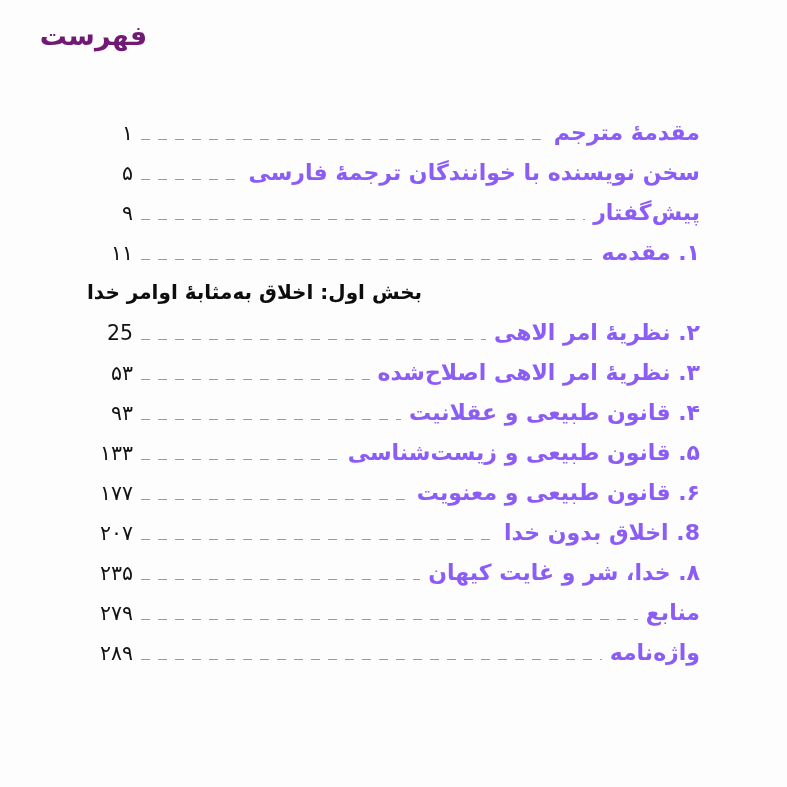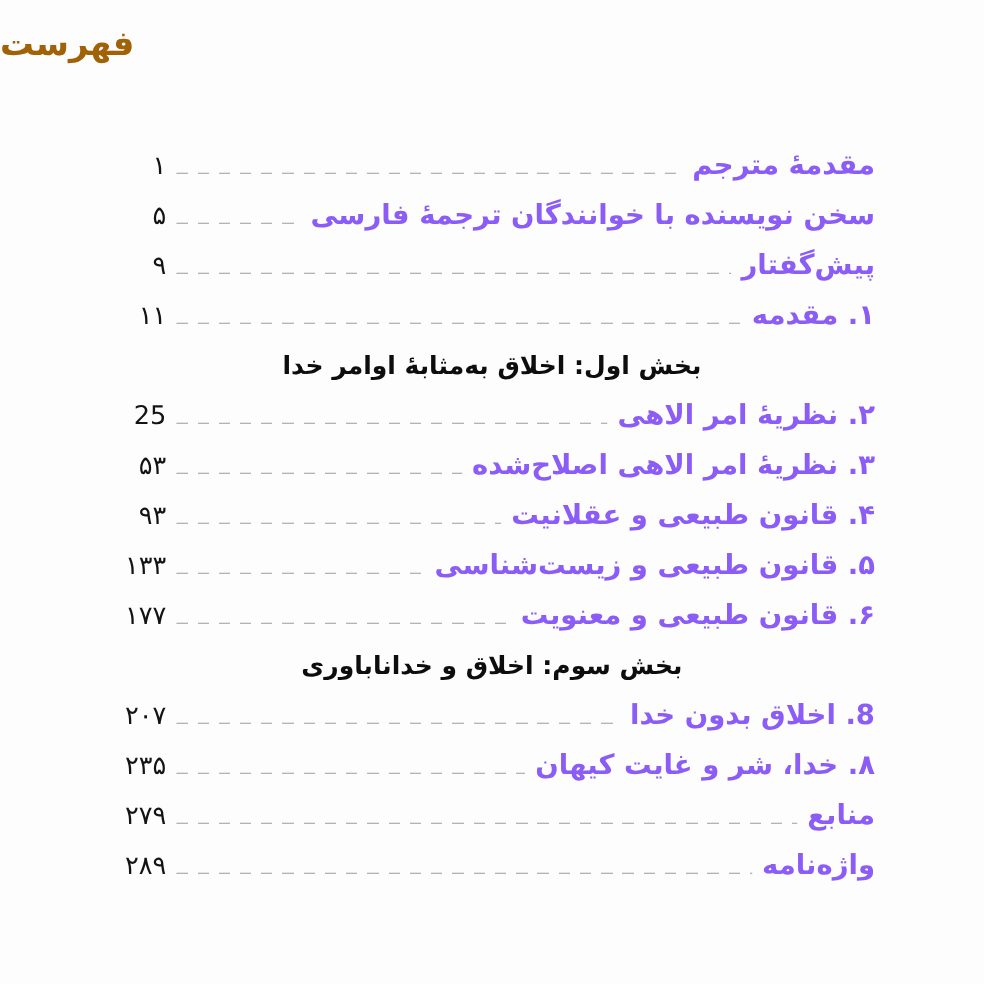--- a/index.html
+++ b/index.html
@@ -23,26 +23,26 @@
     background: #fdfdfd;
     padding: 0;
   }
 
   
   .toc-title {
     position: absolute;
     top: 20px;
     right: 0;
     left: 0;
-    text-align: left;
+    text-align: center;
     padding-right: 600px;
     font-size: 27px;
     font-weight: 700;
     letter-spacing: 0;
-    color: #a16207;
+    color: #701a75;
     direction: rtl;
     white-space: nowrap;
   }
   
   .toc-title-inner {
     display: inline-block;
   }
 
   
   .toc-list {
@@ -108,21 +108,21 @@
     padding-bottom: 2px;
   }
 
   
   .section .section-title {
     font-size: 20px;
     font-weight: 700;
     color: #0d0d0d;
     white-space: nowrap;
     width: 100%;
-    text-align: center;
+    text-align: left;
     line-height: 1;
     padding-bottom: 2px;
   }
 </style>
 </head>
 <body>
 
 <div class="page">
 
   <div class="toc-title">
@@ -171,23 +171,20 @@
       <div class="toc-row entry">
         <div class="entry-title">۵. قانون طبیعی و زیست‌شناسی</div>
         <div class="leader"></div>
         <div class="entry-page">۱۳۳</div>
       </div>
       <div class="toc-row entry">
         <div class="entry-title">۶. قانون طبیعی و معنویت</div>
         <div class="leader"></div>
         <div class="entry-page">۱۷۷</div>
       </div>
-      <div class="toc-row section">
-        <div class="section-title">بخش سوم: اخلاق و خداناباوری</div>
-      </div>
       <div class="toc-row entry">
         <div class="entry-title">8. اخلاق بدون خدا</div>
         <div class="leader"></div>
         <div class="entry-page">۲۰۷</div>
       </div>
       <div class="toc-row entry">
         <div class="entry-title">۸. خدا، شر و غایت کیهان</div>
         <div class="leader"></div>
         <div class="entry-page">۲۳۵</div>
       </div>

